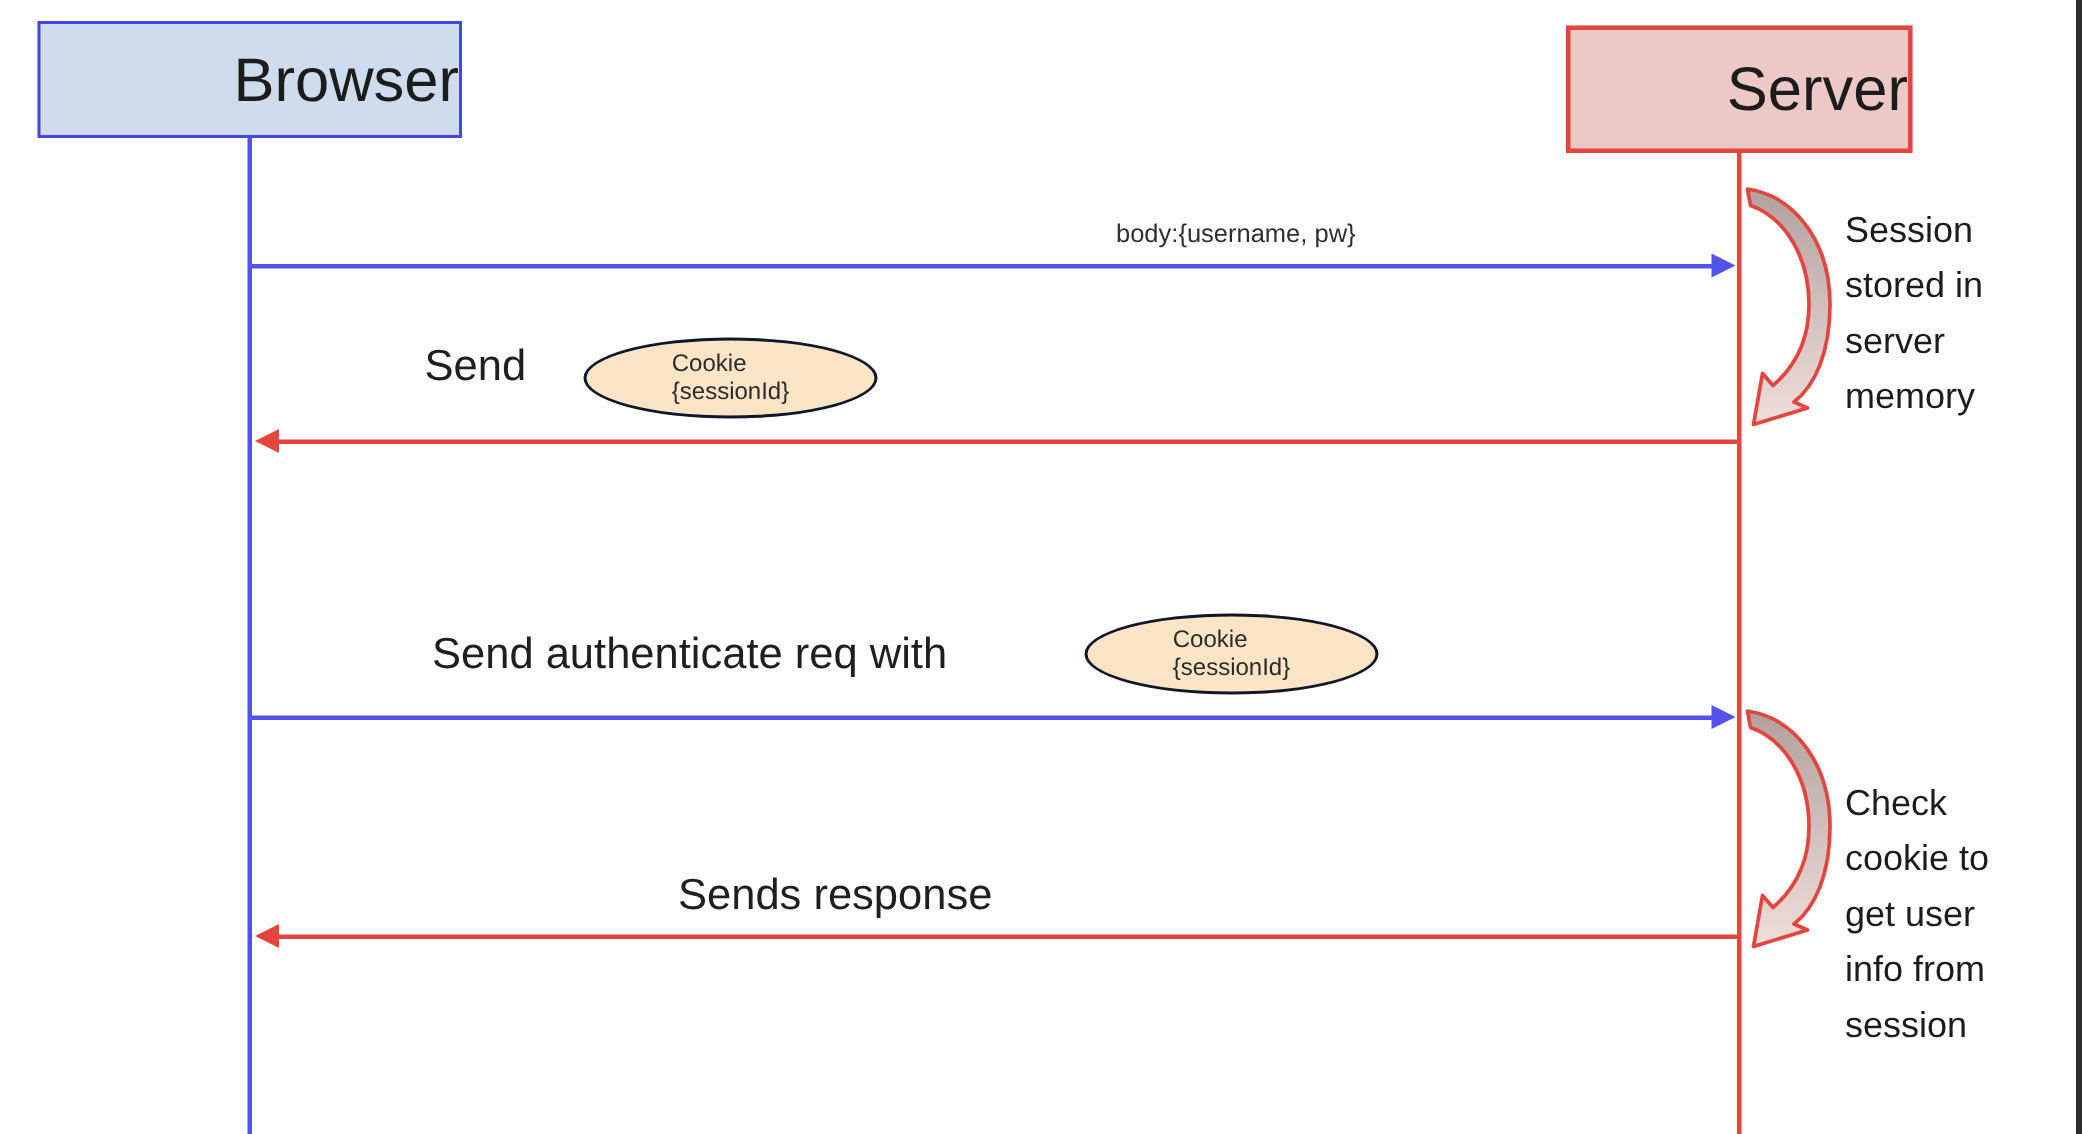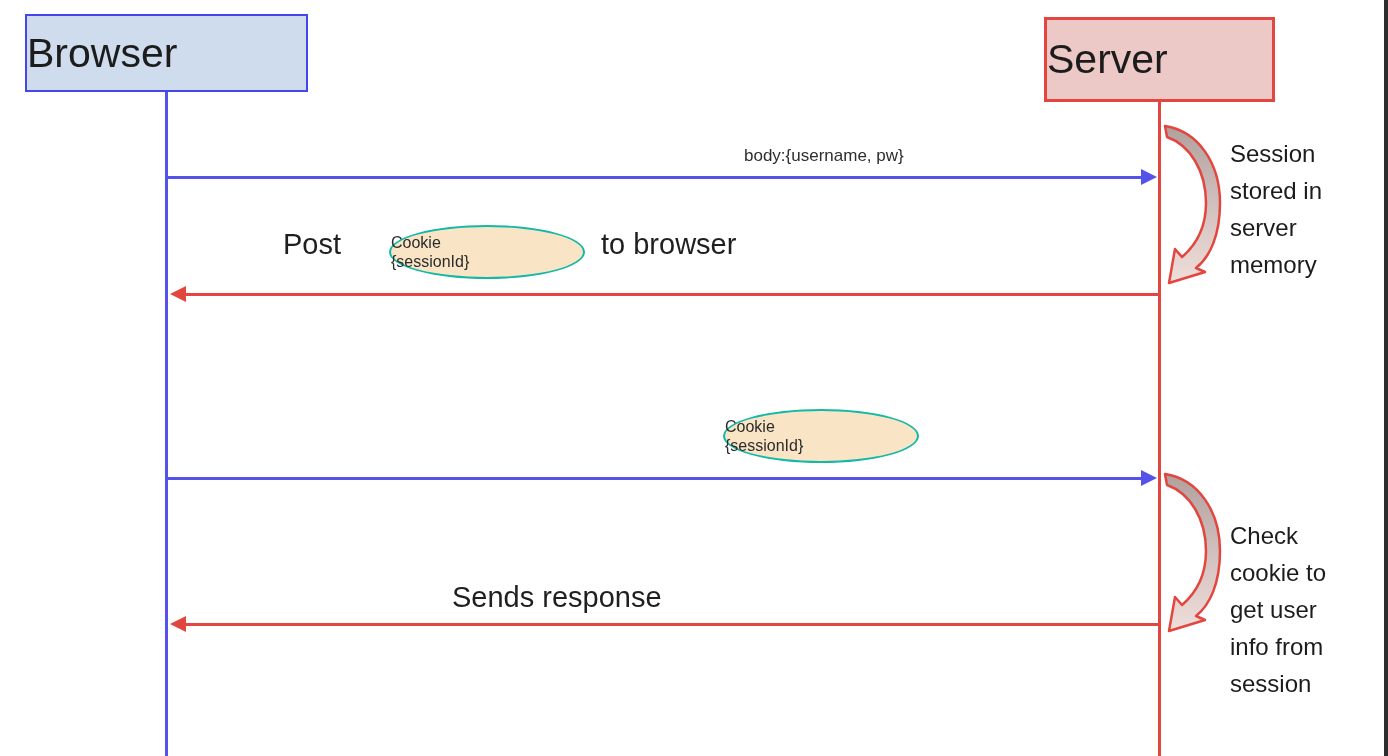--- a/index.html
+++ b/index.html
@@ -8,21 +8,21 @@
     width:1388px;height:756px;
     background:#ffffff;
     overflow:hidden;
     font-family:"Liberation Sans", sans-serif;
     color:#1f1f1f;
   }
   .abs{position:absolute;}
 
   
   .actor-box{
-    display:flex;align-items:center;justify-content:flex-start;
+    display:flex;align-items:center;justify-content:flex-end;
     font-size:41px;color:#1c1c1c;
     box-sizing:border-box;
   }
   #browser-box{
     left:25px;top:14px;width:283px;height:78px;
     background:#cfdcee;border:2px solid #4646e8;
   }
   #server-box{
     left:1044px;top:17px;width:231px;height:85px;
     background:#ecc9c6;border:3px solid #e2463e;
@@ -48,22 +48,22 @@
     border-right:16px solid #e2463e;
   }
 
   
   .msg-label{font-size:29px;white-space:nowrap;}
   .msg-sublabel{font-size:17px;color:#2e2e2e;white-space:nowrap;}
 
   
   .cookie-ellipse{
     width:196px;height:54px;border-radius:50%;
-    background:#f9e4c6;border:2px solid #14b8a6;
-    display:flex;align-items:center;
+    background:#f9e4c6;border:2px solid #0f172a;
+    display:flex;align-items:center;justify-content:center;
     box-sizing:border-box;
   }
   .cookie-text{font-size:16px;line-height:19px;text-align:left;color:#2b2b2b;}
 
   
   .annotation{
     font-size:24px;line-height:37px;
     white-space:pre-line;color:#1c1c1c;
   }
   #annotation-session{left:1230px;top:135px;width:150px;}
@@ -89,31 +89,31 @@
     <span>Server</span>
   </div>
 
   <div class="abs lifeline" id="browser-lifeline"></div>
   <div class="abs lifeline" id="server-lifeline"></div>
 
   <div class="abs msg-sublabel" style="left:696px;top:146px;margin-left:48px;">body:{username, pw}</div>
   <div class="abs msg-line blue" style="left:167px;top:176px;width:977px;"></div>
   <div class="abs head-right" style="left:1141px;top:169px;"></div>
 
-  <div class="abs msg-label" style="left:283px;top:228px;">Post</div>
+  <div class="abs msg-label" style="left:283px;top:228px;">Send</div>
   <div class="abs cookie-ellipse" style="left:389px;top:225px;">
     <div class="cookie-text">
       <div>Cookie</div>
       <div>{sessionId}</div>
     </div>
   </div>
-  <div class="abs msg-label" style="left:601px;top:228px;">to browser</div>
   <div class="abs msg-line red" style="left:185px;top:293px;width:975px;"></div>
   <div class="abs head-left" style="left:170px;top:286px;"></div>
 
+  <div class="abs msg-label" style="left:288px;top:420px;">Send authenticate req with</div>
   <div class="abs cookie-ellipse" style="left:723px;top:409px;">
     <div class="cookie-text">
       <div>Cookie</div>
       <div>{sessionId}</div>
     </div>
   </div>
   <div class="abs msg-line blue" style="left:167px;top:477px;width:977px;"></div>
   <div class="abs head-right" style="left:1141px;top:470px;"></div>
 
   <div class="abs msg-label" style="left:452px;top:581px;">Sends response</div>

